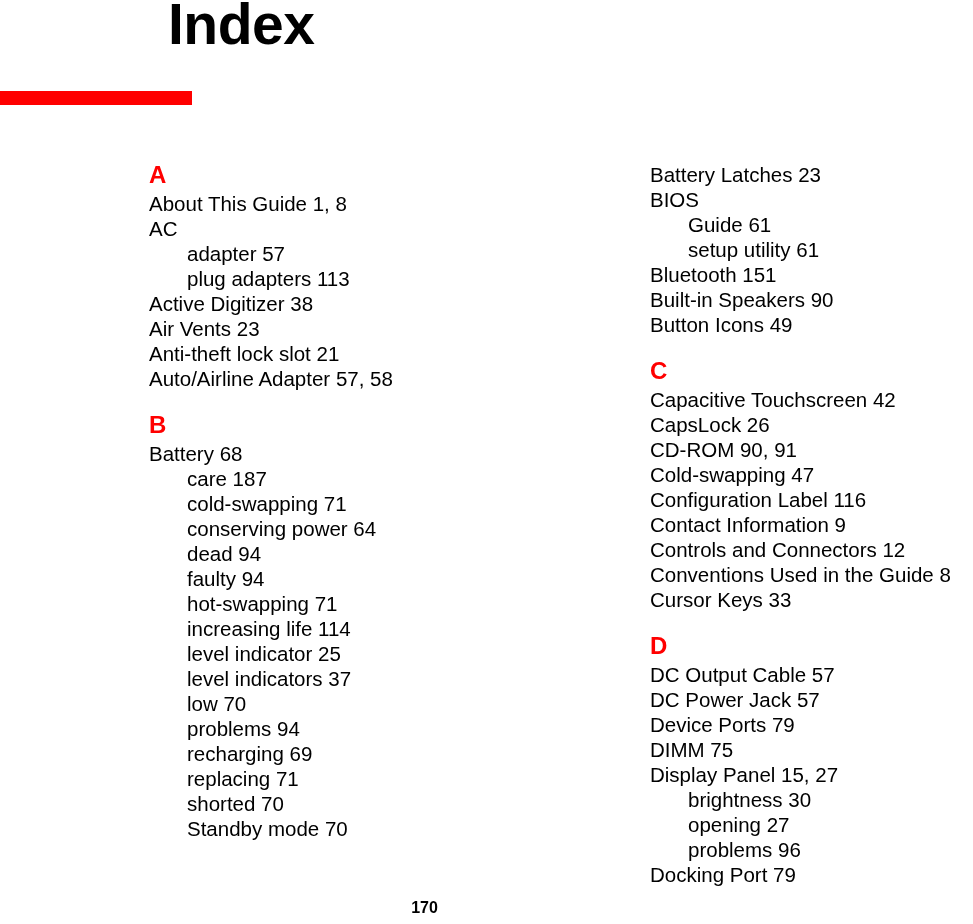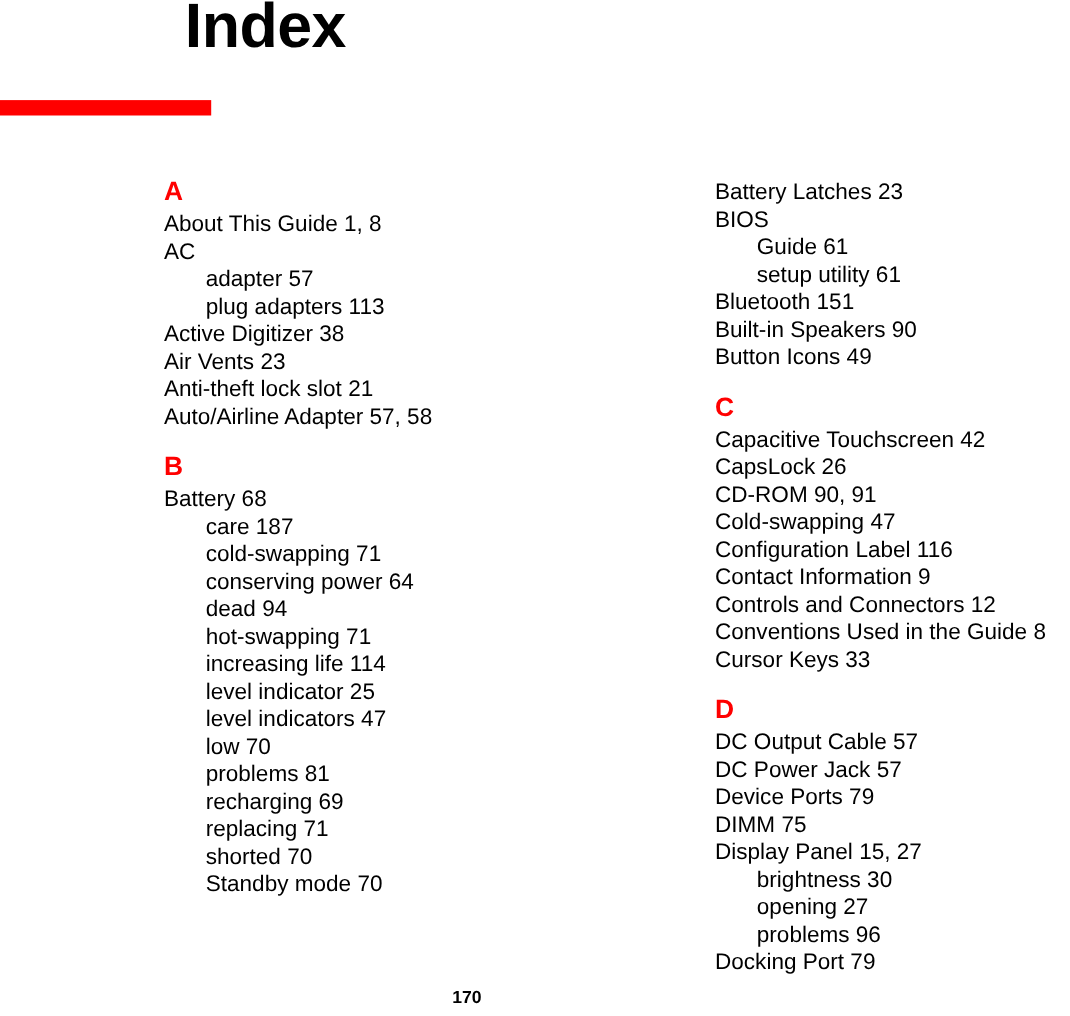--- a/index.html
+++ b/index.html
@@ -105,26 +105,27 @@
         <div class="entry">Anti-theft lock slot 21</div>
         <div class="entry">Auto/Airline Adapter 57, 58</div>
       </div>
       <div class="index-section">
         <div class="section-letter section-spacer-top">B</div>
         <div class="entry">Battery 68</div>
         <div class="entry sub">care 187</div>
         <div class="entry sub">cold-swapping 71</div>
         <div class="entry sub">conserving power 64</div>
         <div class="entry sub">dead 94</div>
+        <div class="entry sub">faulty 94</div>
         <div class="entry sub">hot-swapping 71</div>
         <div class="entry sub">increasing life 114</div>
         <div class="entry sub">level indicator 25</div>
-        <div class="entry sub">level indicators 47</div>
+        <div class="entry sub">level indicators 37</div>
         <div class="entry sub">low 70</div>
-        <div class="entry sub">problems 81</div>
+        <div class="entry sub">problems 94</div>
         <div class="entry sub">recharging 69</div>
         <div class="entry sub">replacing 71</div>
         <div class="entry sub">shorted 70</div>
         <div class="entry sub">Standby mode 70</div>
       </div>
     </div>
   <div class="index-column" id="column-right">
       <div class="index-section">
         <div class="entry">Battery Latches 23</div>
         <div class="entry">BIOS</div>

